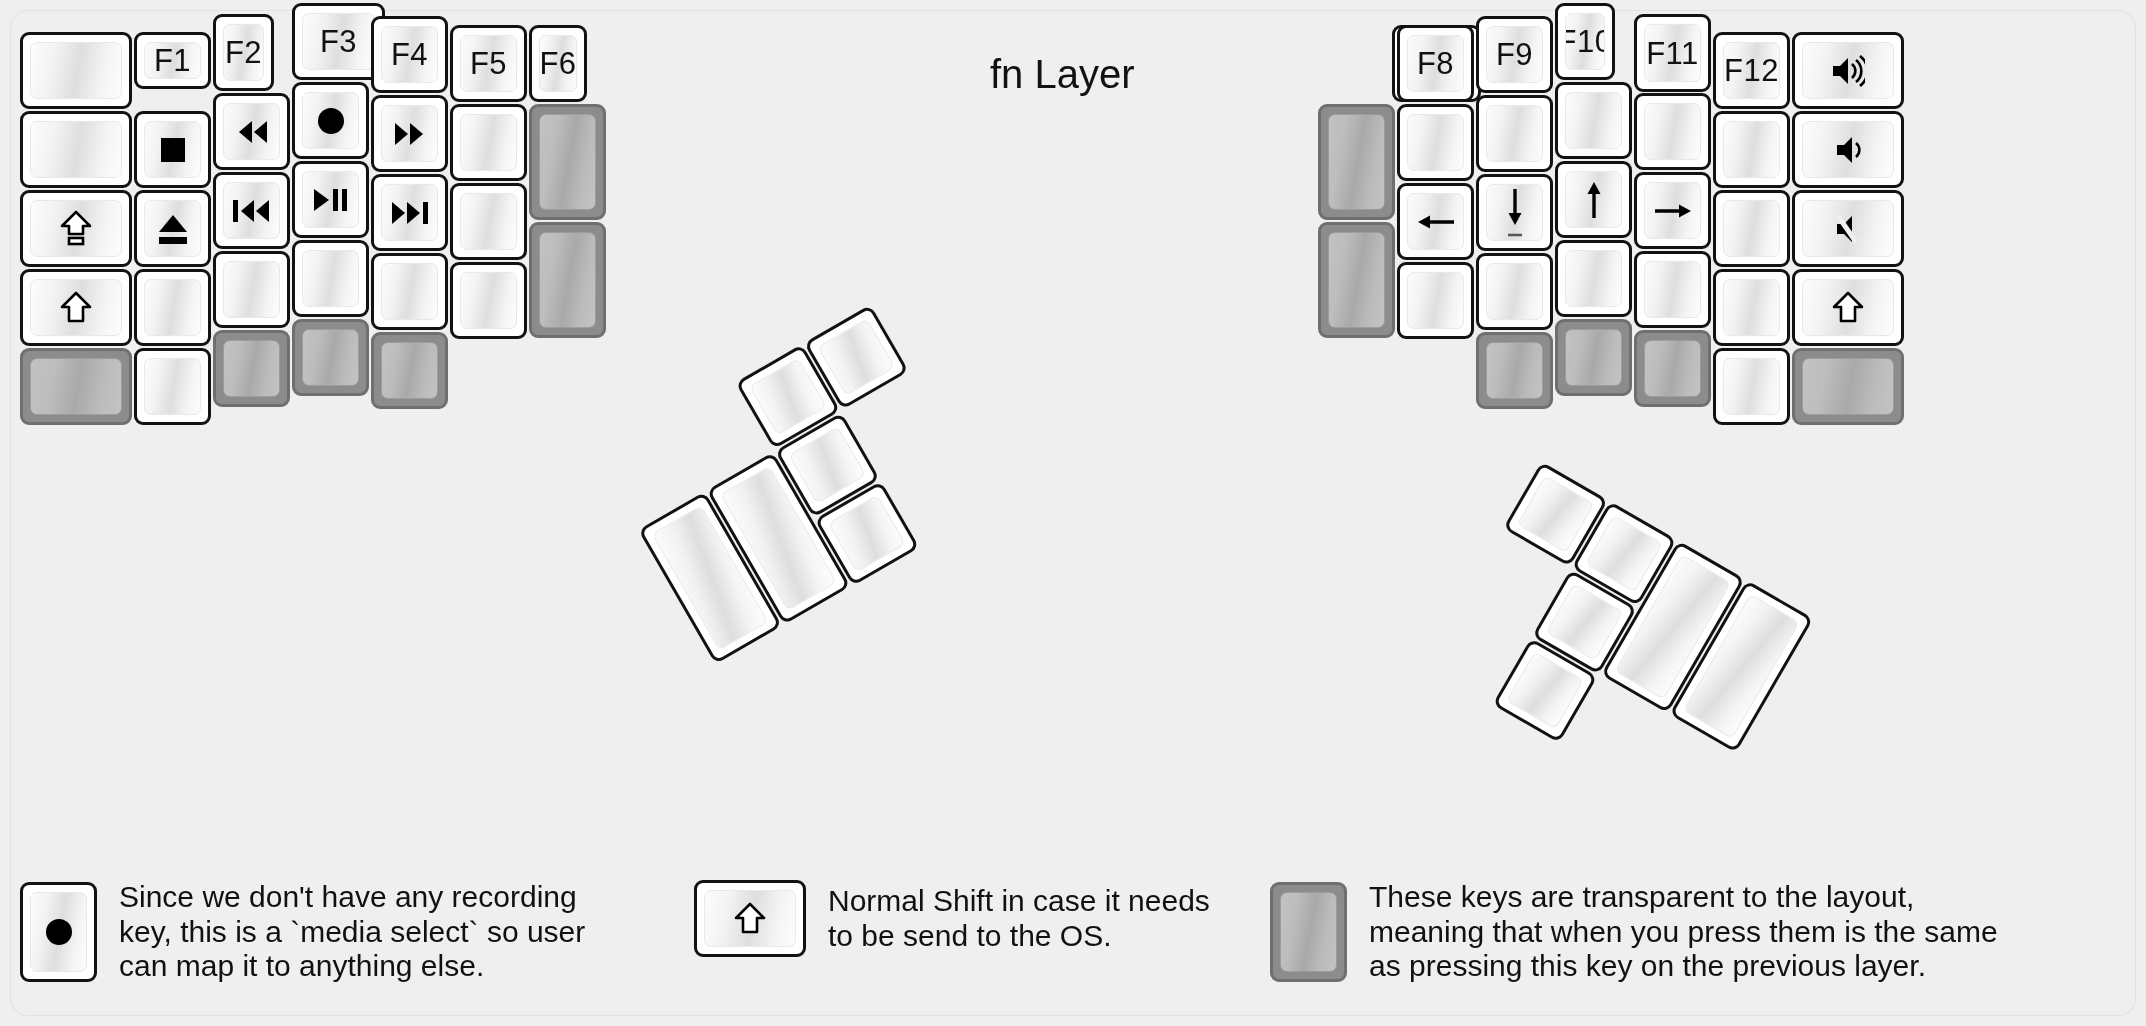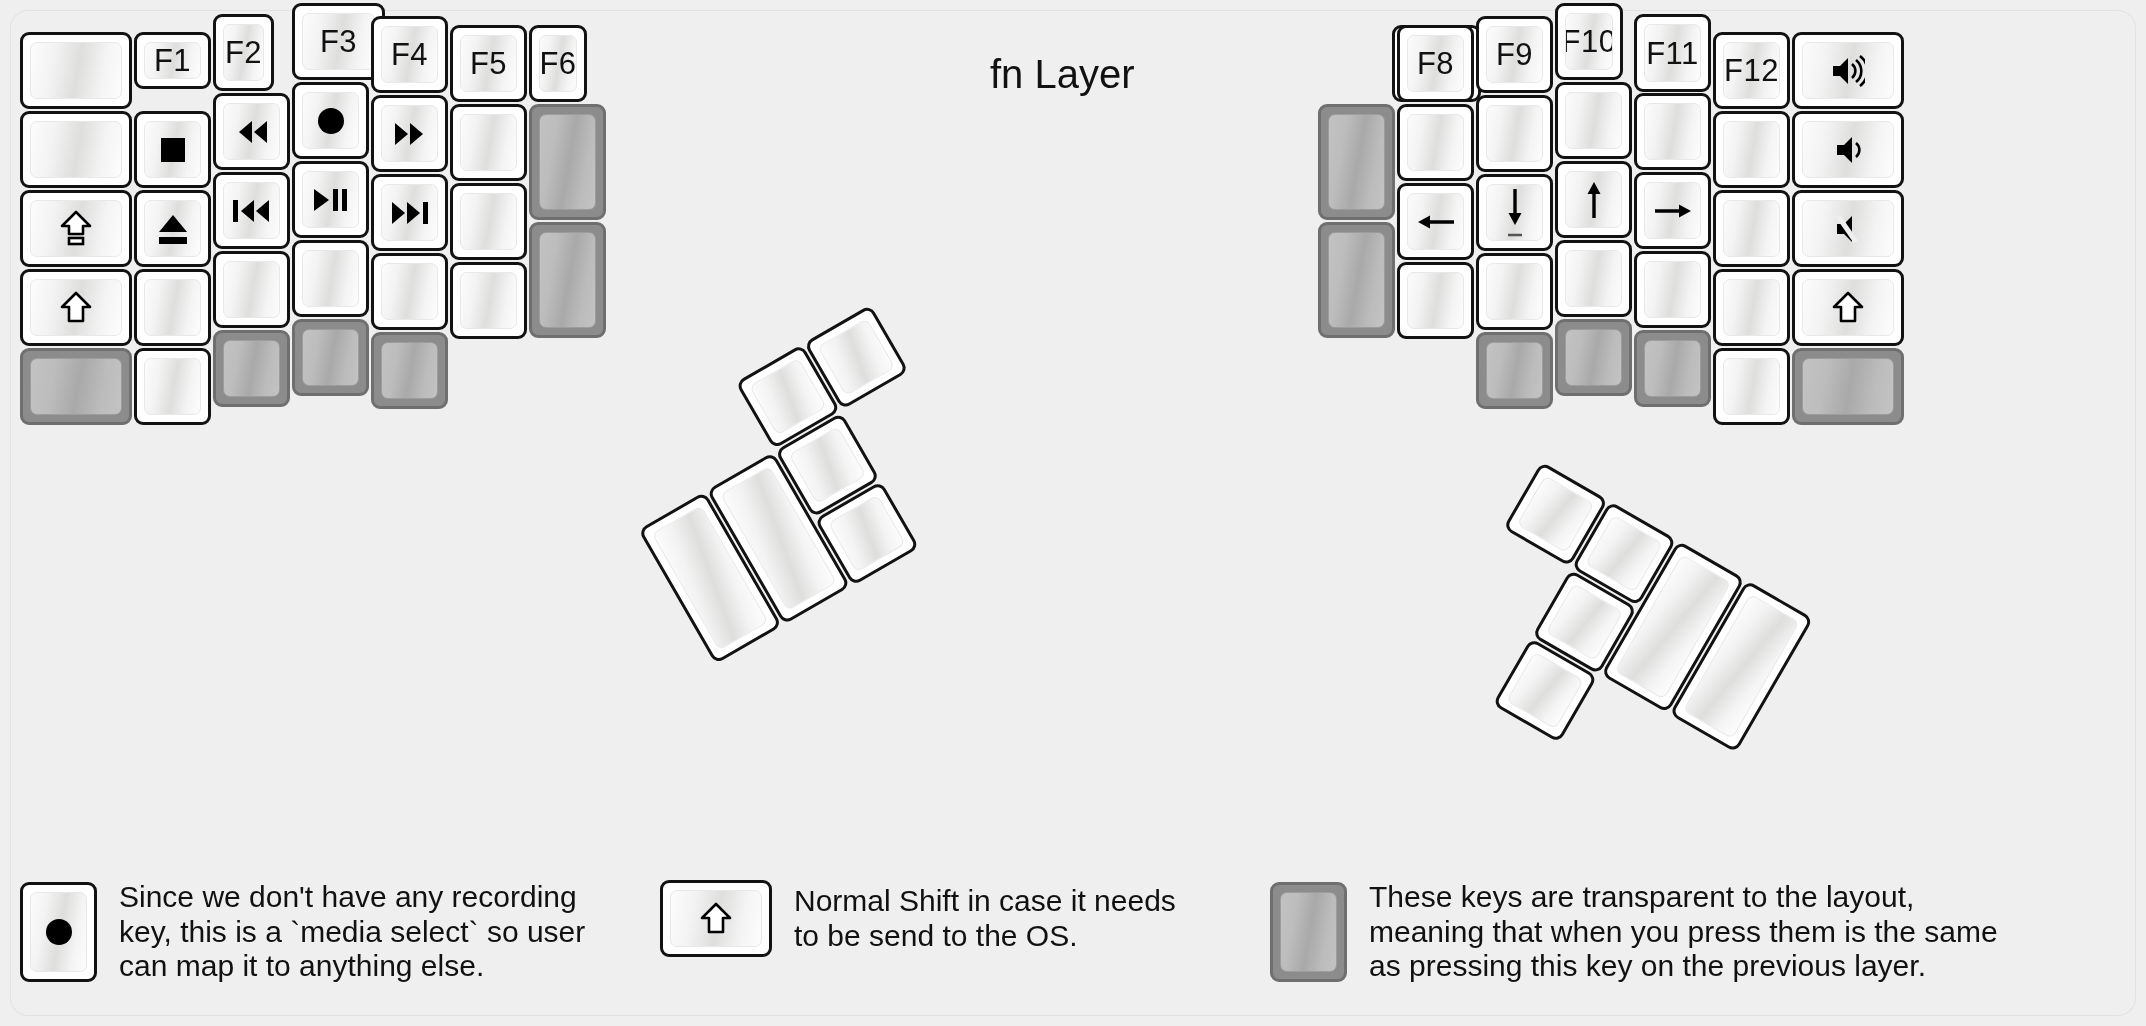--- a/index.html
+++ b/index.html
@@ -315,21 +315,21 @@
             </svg>
           </span>
         </div>
       </div>
       <div class="key" style="left: 1476px; top: 253px; width: 77px; height: 77px;">
         <div class="cap"></div>
       </div>
       <div class="key trans" style="left: 1476px; top: 332px; width: 77px; height: 77px;">
         <div class="cap"></div>
       </div>
-      <div class="key" style="left: 1555px; top: 3px; width: 68px; height: 77px;">
+      <div class="key" style="left: 1555px; top: 3px; width: 60px; height: 77px;">
         <div class="cap">
           <span class="lbl">F10</span>
         </div>
       </div>
       <div class="key" style="left: 1555px; top: 82px; width: 77px; height: 77px;">
         <div class="cap"></div>
       </div>
       <div class="key" style="left: 1555px; top: 161px; width: 77px; height: 77px;">
         <div class="cap">
           <span class="glyph">
@@ -487,21 +487,21 @@
                   <circle cx="14" cy="14" r="13" fill="#000"></circle>
                 </svg>
               </span>
             </div>
           </div>
         </div>
         <div class="legend-text">Since we don't have any recording
 key, this is a `media select` so user
 can map it to anything else.</div>
       </div>
-      <div class="legend-item" style="left: 660px; top: 0px; align-items: center;">
+      <div class="legend-item" style="left: 694px; top: 0px; align-items: center;">
         <div class="legend-key" style="position: relative; width: 112px; height: 77px;">
           <div class="key" style="left: 0px; top: 0px; width: 112px; height: 77px;">
             <div class="cap">
               <span class="glyph">
                 <svg class="ico" width="32" height="33" viewBox="0 0 32 33" xmlns="http://www.w3.org/2000/svg">
                   <path d="M16 2 L30 16 L23 16 L23 30 L9 30 L9 16 L2 16 Z" fill="#fff" stroke="#000" stroke-width="2.6" stroke-linejoin="round"></path>
                 </svg>
               </span>
             </div>
           </div>

